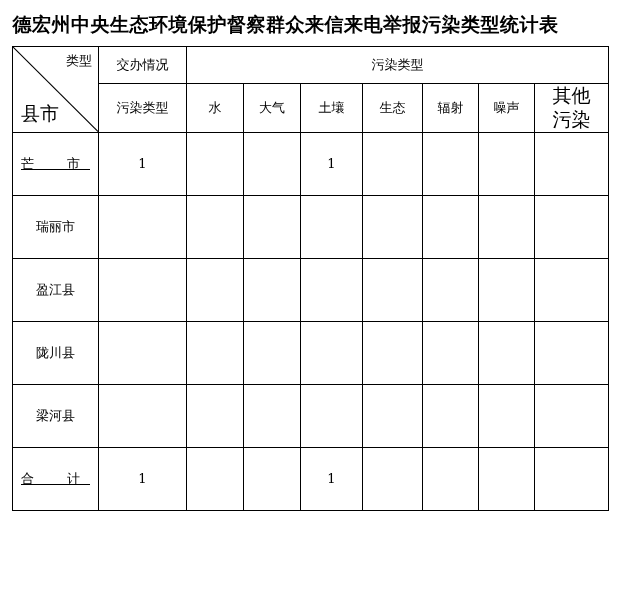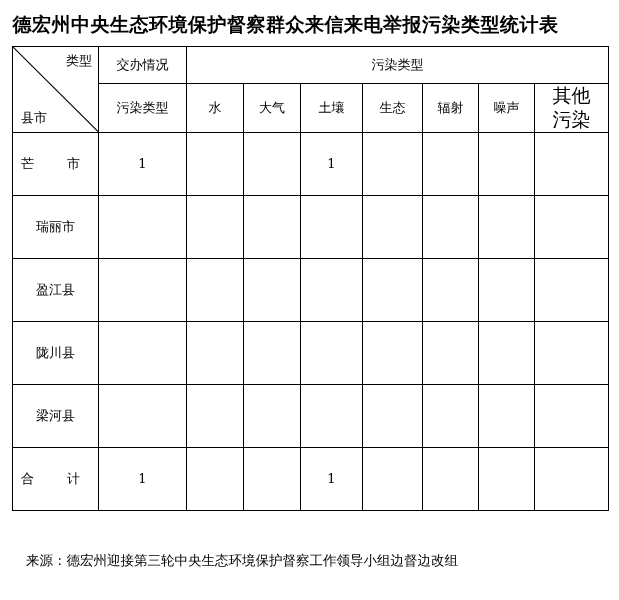--- a/index.html
+++ b/index.html
@@ -75,21 +75,21 @@
   .corner-top {
     position: absolute;
     right: 6px;
     top: 5px;
     font-size: 13px;
   }
   .corner-bottom {
     position: absolute;
     left: 8px;
     bottom: 5px;
-    font-size: 13px;
+    font-size: 19px;
   }
   .row-head {
     height: 36px;
     margin-left: 48px;
   }
   .sub-head {
     height: 36px;
   }
   .pollution-span {
     height: 36px;
@@ -98,20 +98,21 @@
   .body-row td {
     height: 62px;
     font-size: 13px;
   }
   .city-name {
     letter-spacing: 0px;
   }
   .spaced {
     letter-spacing: 10px;
     padding-left: 10px;
+    text-decoration: underline;
   }
   .two-line {
     line-height: 1.25;
     font-size: 19px;
   }
   .source {
     position: absolute;
     left: 26px;
     top: 552px;
     font-family: "DejaVu Serif", "Liberation Serif", serif;
@@ -233,15 +234,14 @@
           <td>1</td>
           <td></td>
           <td></td>
           <td></td>
           <td></td>
         </tr>
       </tbody>
     </table>
   </div>
 
-  <div class="source">来源：德宏州迎接第三轮中央生态环境保护督察工作领导小组边督边改组</div>
 
 </div>
 
 </body></html>

